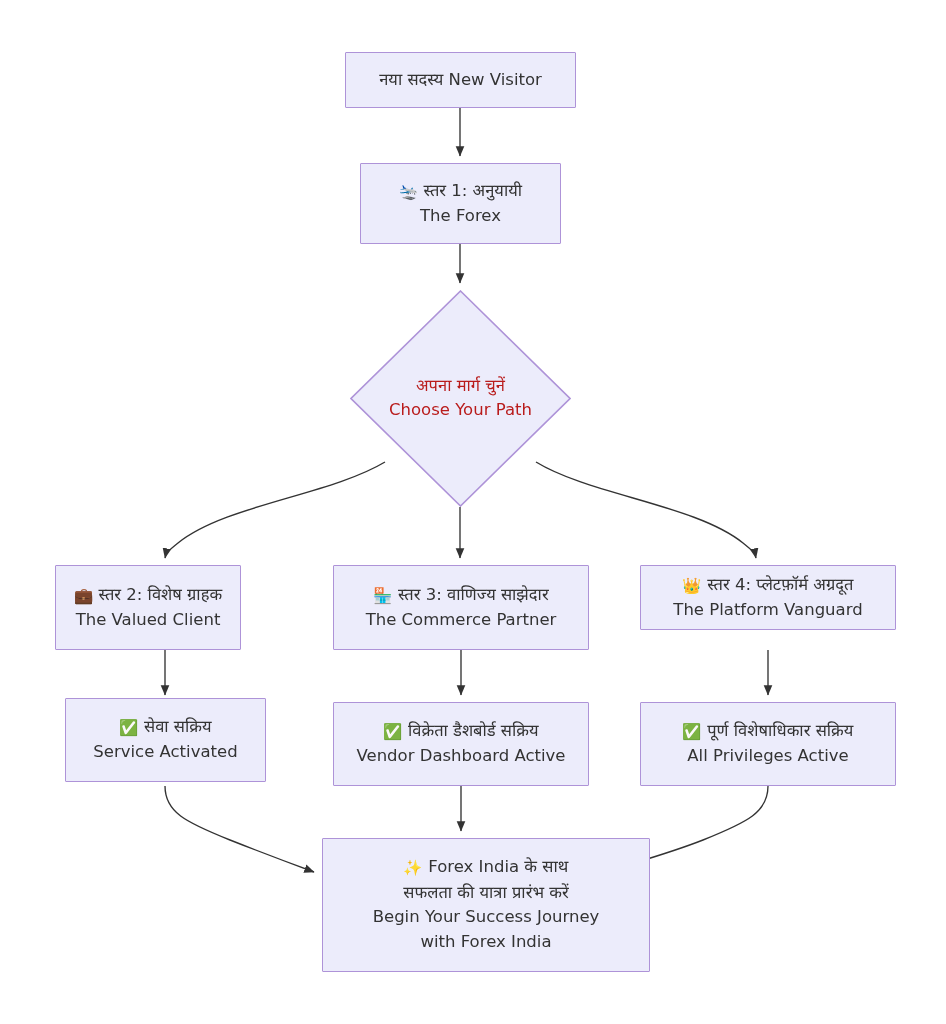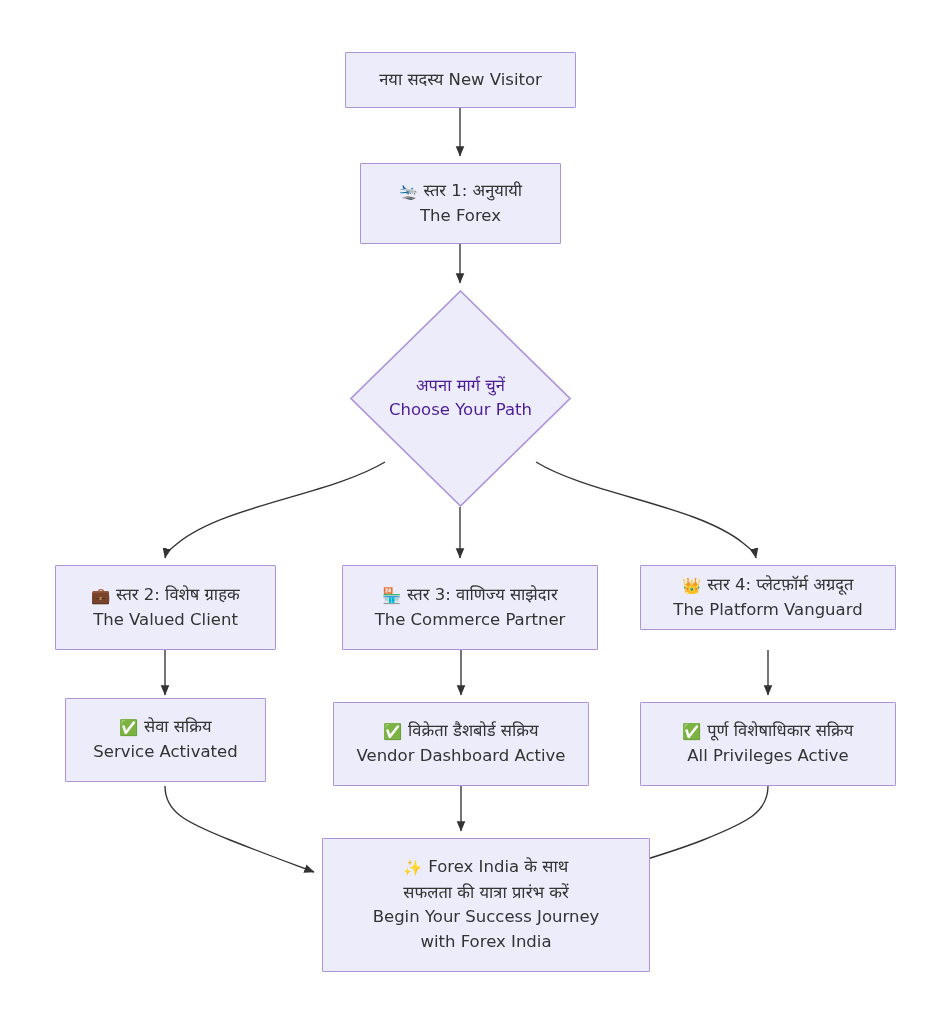--- a/index.html
+++ b/index.html
@@ -71,33 +71,33 @@
     width: 100%;
     height: 100%;
   }
   .diamond .dlabel {
     position: absolute;
     left: 0;
     top: 50%;
     width: 100%;
     transform: translateY(-50%);
     text-align: center;
-    color: #4c1d95;
+    color: #b91c1c;
     font-size: 16.5px;
     line-height: 1.5;
     z-index: 3;
   }
   .diamond .dlabel .line { display: block; white-space: nowrap; }
 
   
   #node-start      { left: 345px; top: 52px;  width: 231px; height: 56px; }
   #node-tier1      { left: 360px; top: 163px; width: 201px; height: 81px; }
   #node-decision   { left: 350px; top: 290px; width: 221px; height: 217px; }
-  #node-tier2      { left: 55px;  top: 565px; width: 221px; height: 85px; }
-  #node-tier3      { left: 342px; top: 565px; width: 256px; height: 85px; justify-content: center; }
+  #node-tier2      { left: 55px;  top: 565px; width: 186px; height: 85px; }
+  #node-tier3      { left: 333px; top: 565px; width: 256px; height: 85px; justify-content: center; }
   #node-tier4      { left: 640px; top: 565px; width: 256px; height: 65px; }
   #node-status2    { left: 65px;  top: 698px; width: 201px; height: 84px; }
   #node-status3    { left: 333px; top: 702px; width: 256px; height: 84px; }
   #node-status4    { left: 640px; top: 702px; width: 256px; height: 84px; }
   #node-final      { left: 322px; top: 838px; width: 328px; height: 134px; }
 </style>
 </head>
 <body>
 
 <div id="canvas">

